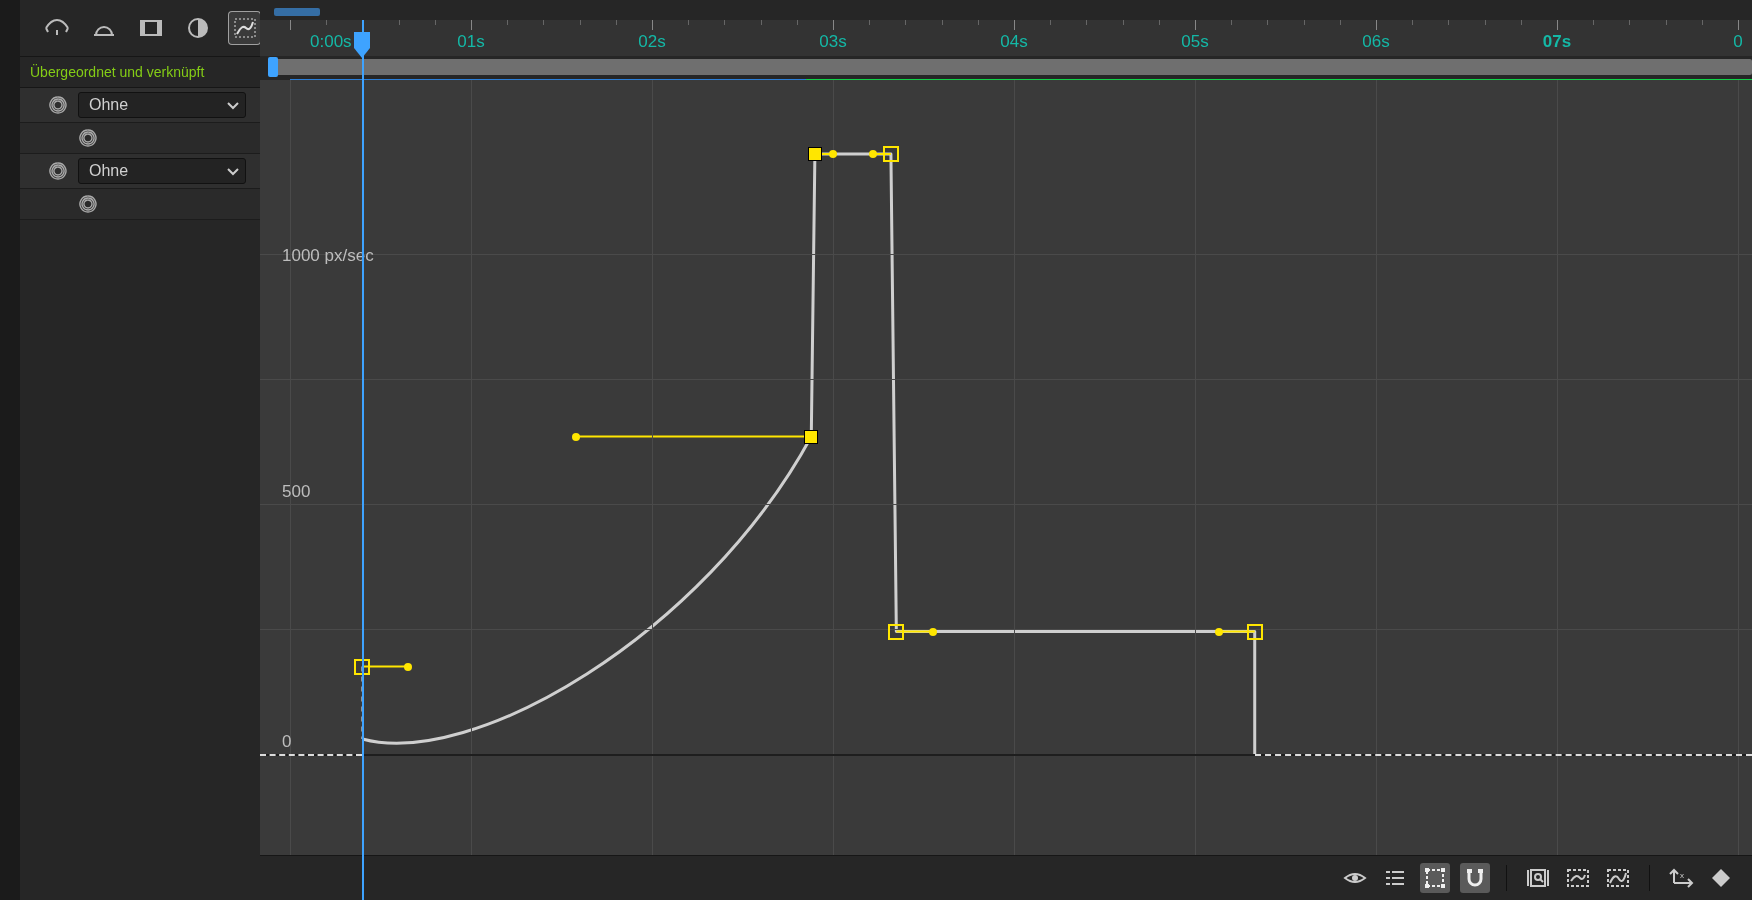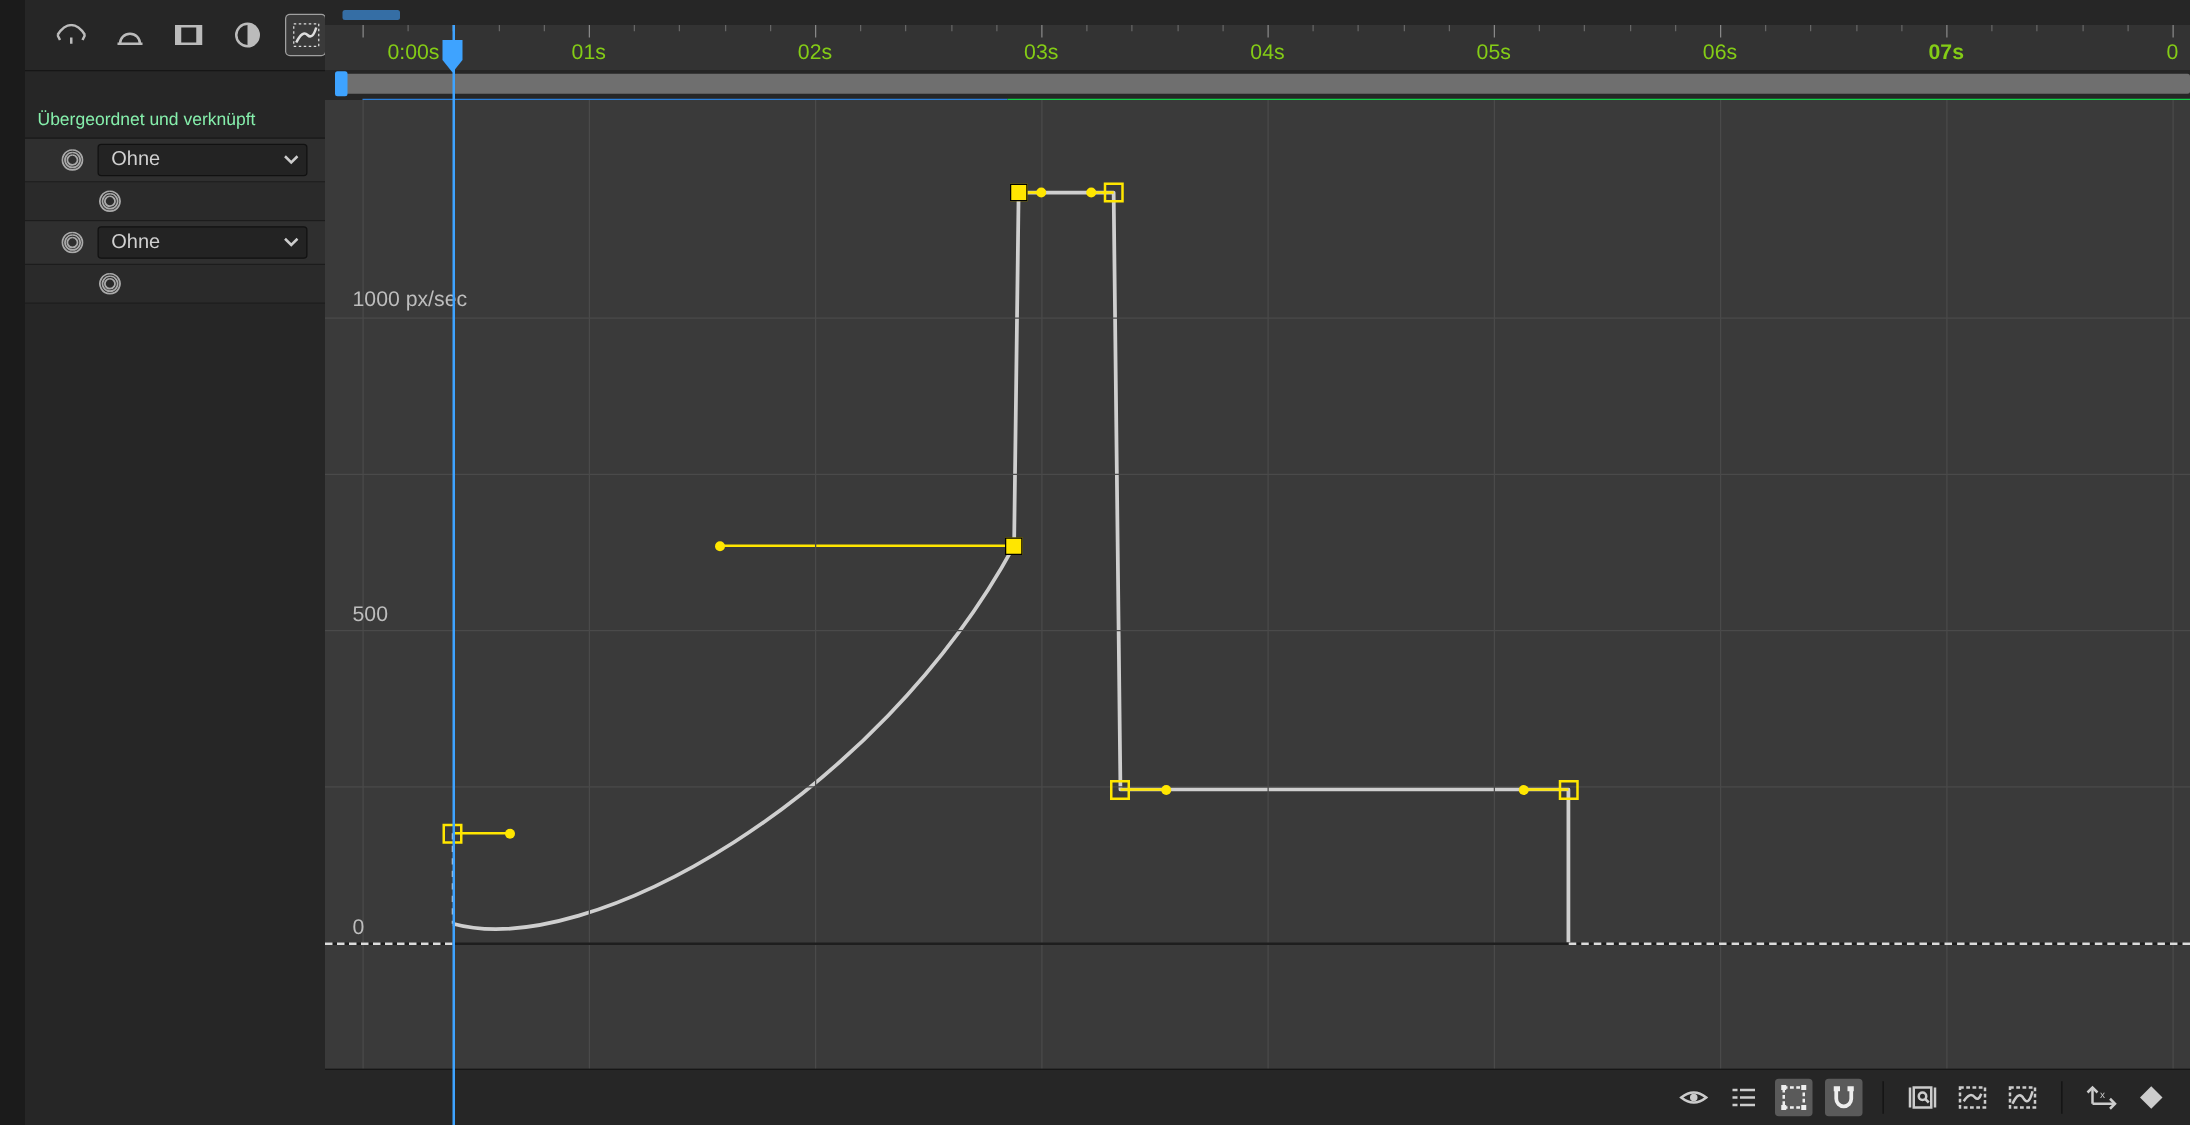--- a/index.html
+++ b/index.html
@@ -46,22 +46,21 @@
   .toolbar-row svg { display: block; }
 
   .parent-header {
     height: 30px;
     background: #262626;
     border-bottom: 1px solid #161616;
     display: flex;
     align-items: center;
     padding-left: 10px;
     font-size: 14px;
-    color: #86efac;
-    margin-top: 23px;
+    color: #84cc16;
   }
 
   .layer-row {
     height: 34px;
     display: flex;
     align-items: center;
     padding-left: 28px;
     gap: 10px;
     background: #2f2f2f;
     border-bottom: 1px solid #1c1c1c;
@@ -132,21 +131,21 @@
   }
   .ruler-tick-minor {
     position: absolute;
     top: 0; height: 5px; width: 1px;
     background: #666;
   }
   .ruler-label {
     position: absolute;
     top: 12px;
     font-size: 17px;
-    color: #84cc16;
+    color: #14b8a6;
     transform: translateX(-50%);
     text-align: right;
   }
 
   
   .workarea-row {
     position: absolute;
     top: 56px; left: 0; right: 0;
     height: 24px;
     background: #262626;
@@ -433,21 +432,21 @@
   <div class="grid-v" style="left: 30px;"></div>
       <div class="grid-v" style="left: 211px;"></div>
       <div class="grid-v" style="left: 392px;"></div>
       <div class="grid-v" style="left: 573px;"></div>
       <div class="grid-v" style="left: 754px;"></div>
       <div class="grid-v" style="left: 935px;"></div>
       <div class="grid-v" style="left: 1116px;"></div>
       <div class="grid-v" style="left: 1297px;"></div>
       <div class="grid-v" style="left: 1478px;"></div>
       <div class="grid-h" style="top: 174px;"></div>
-      <div class="y-label" style="left: 22px; top: 160px; text-align: right;">1000 px/sec</div>
+      <div class="y-label" style="left: 22px; top: 176px; text-align: right;">1000 px/sec</div>
       <div class="grid-h" style="top: 424px;"></div>
       <div class="y-label" style="left: 22px; top: 412px;">500</div>
       <div class="grid-h strong" style="top: 674px;"></div>
       <div class="y-label" style="left: 22px; top: 662px;">0</div>
       <div class="grid-h" style="top: 549px;"></div>
       <div class="grid-h" style="top: 299px;"></div>
       <div class="zero-dash-l" style="left: 0px; width: 102.4px; top: 674px;"></div>
       <div class="zero-dash-r" style="left: 994.73px; right: 0px; top: 674px;"></div>
       <div class="handle-dot" style="left: 147.65px; top: 586.5px;"></div>
       <div class="kf-marker hollow" style="left: 102.4px; top: 586.5px;"></div>

